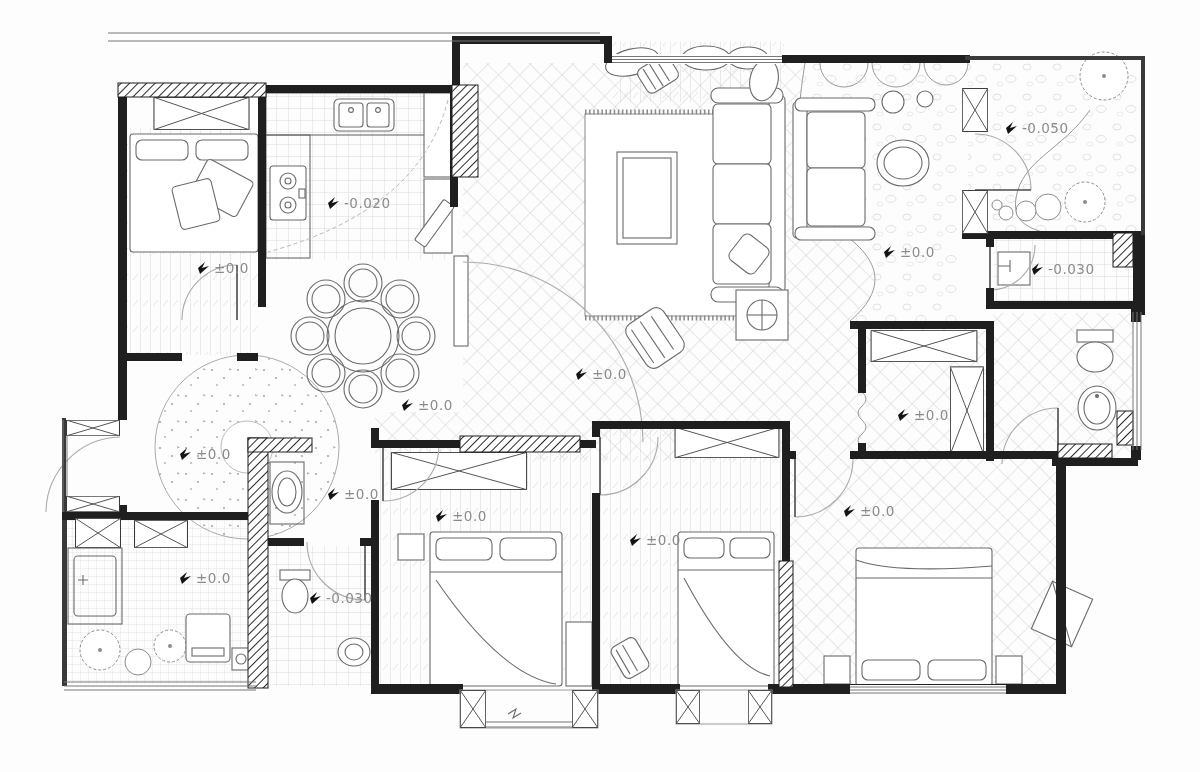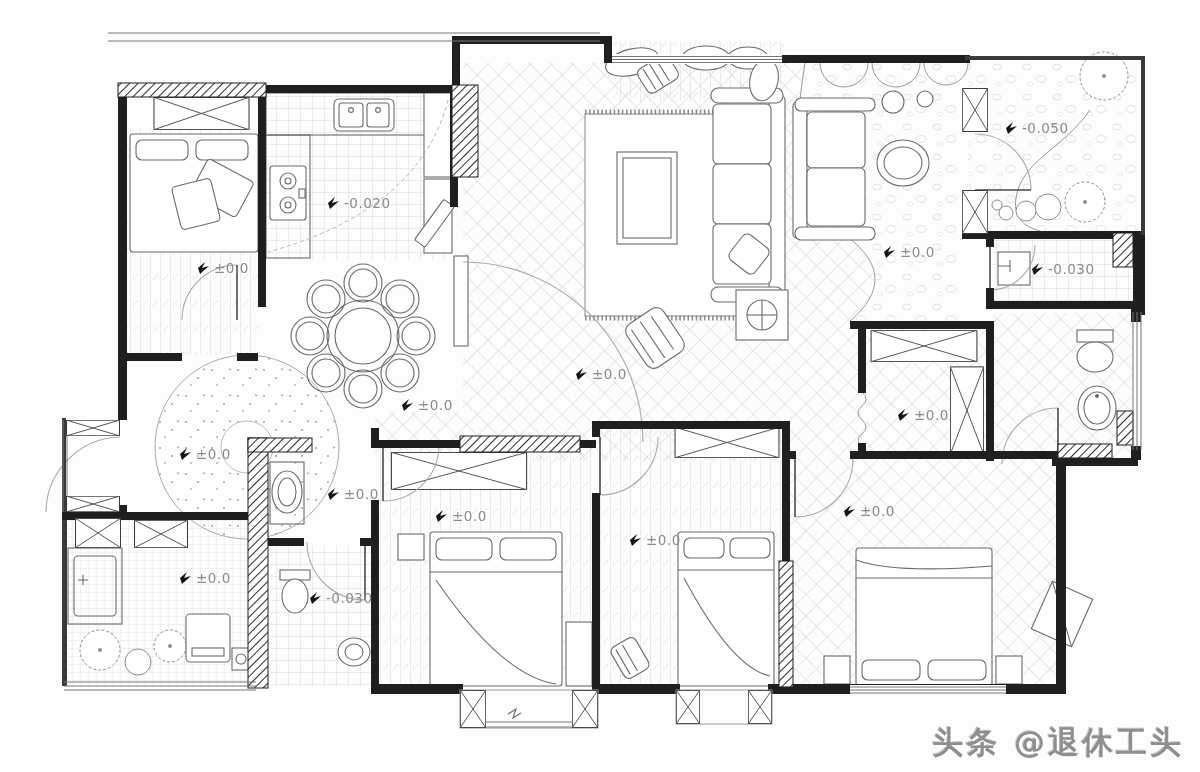--- a/index.html
+++ b/index.html
@@ -455,14 +455,13 @@
     <path class="glyph" d="M0,6 L7,0 L4,6 L11,4 L2,12 Z"></path>
           <text class="lblt" x="16" y="11">±0.0</text>
         </g>
   <g transform="translate(310,592)">
     <path class="glyph" d="M0,6 L7,0 L4,6 L11,4 L2,12 Z"></path>
           <text class="lblt" x="16" y="11">-0.030</text>
         </g>
 </g>
 </svg>
 
-<div id="watermark">头条 @退休工头</div>
 </div>
 
 </body></html>

